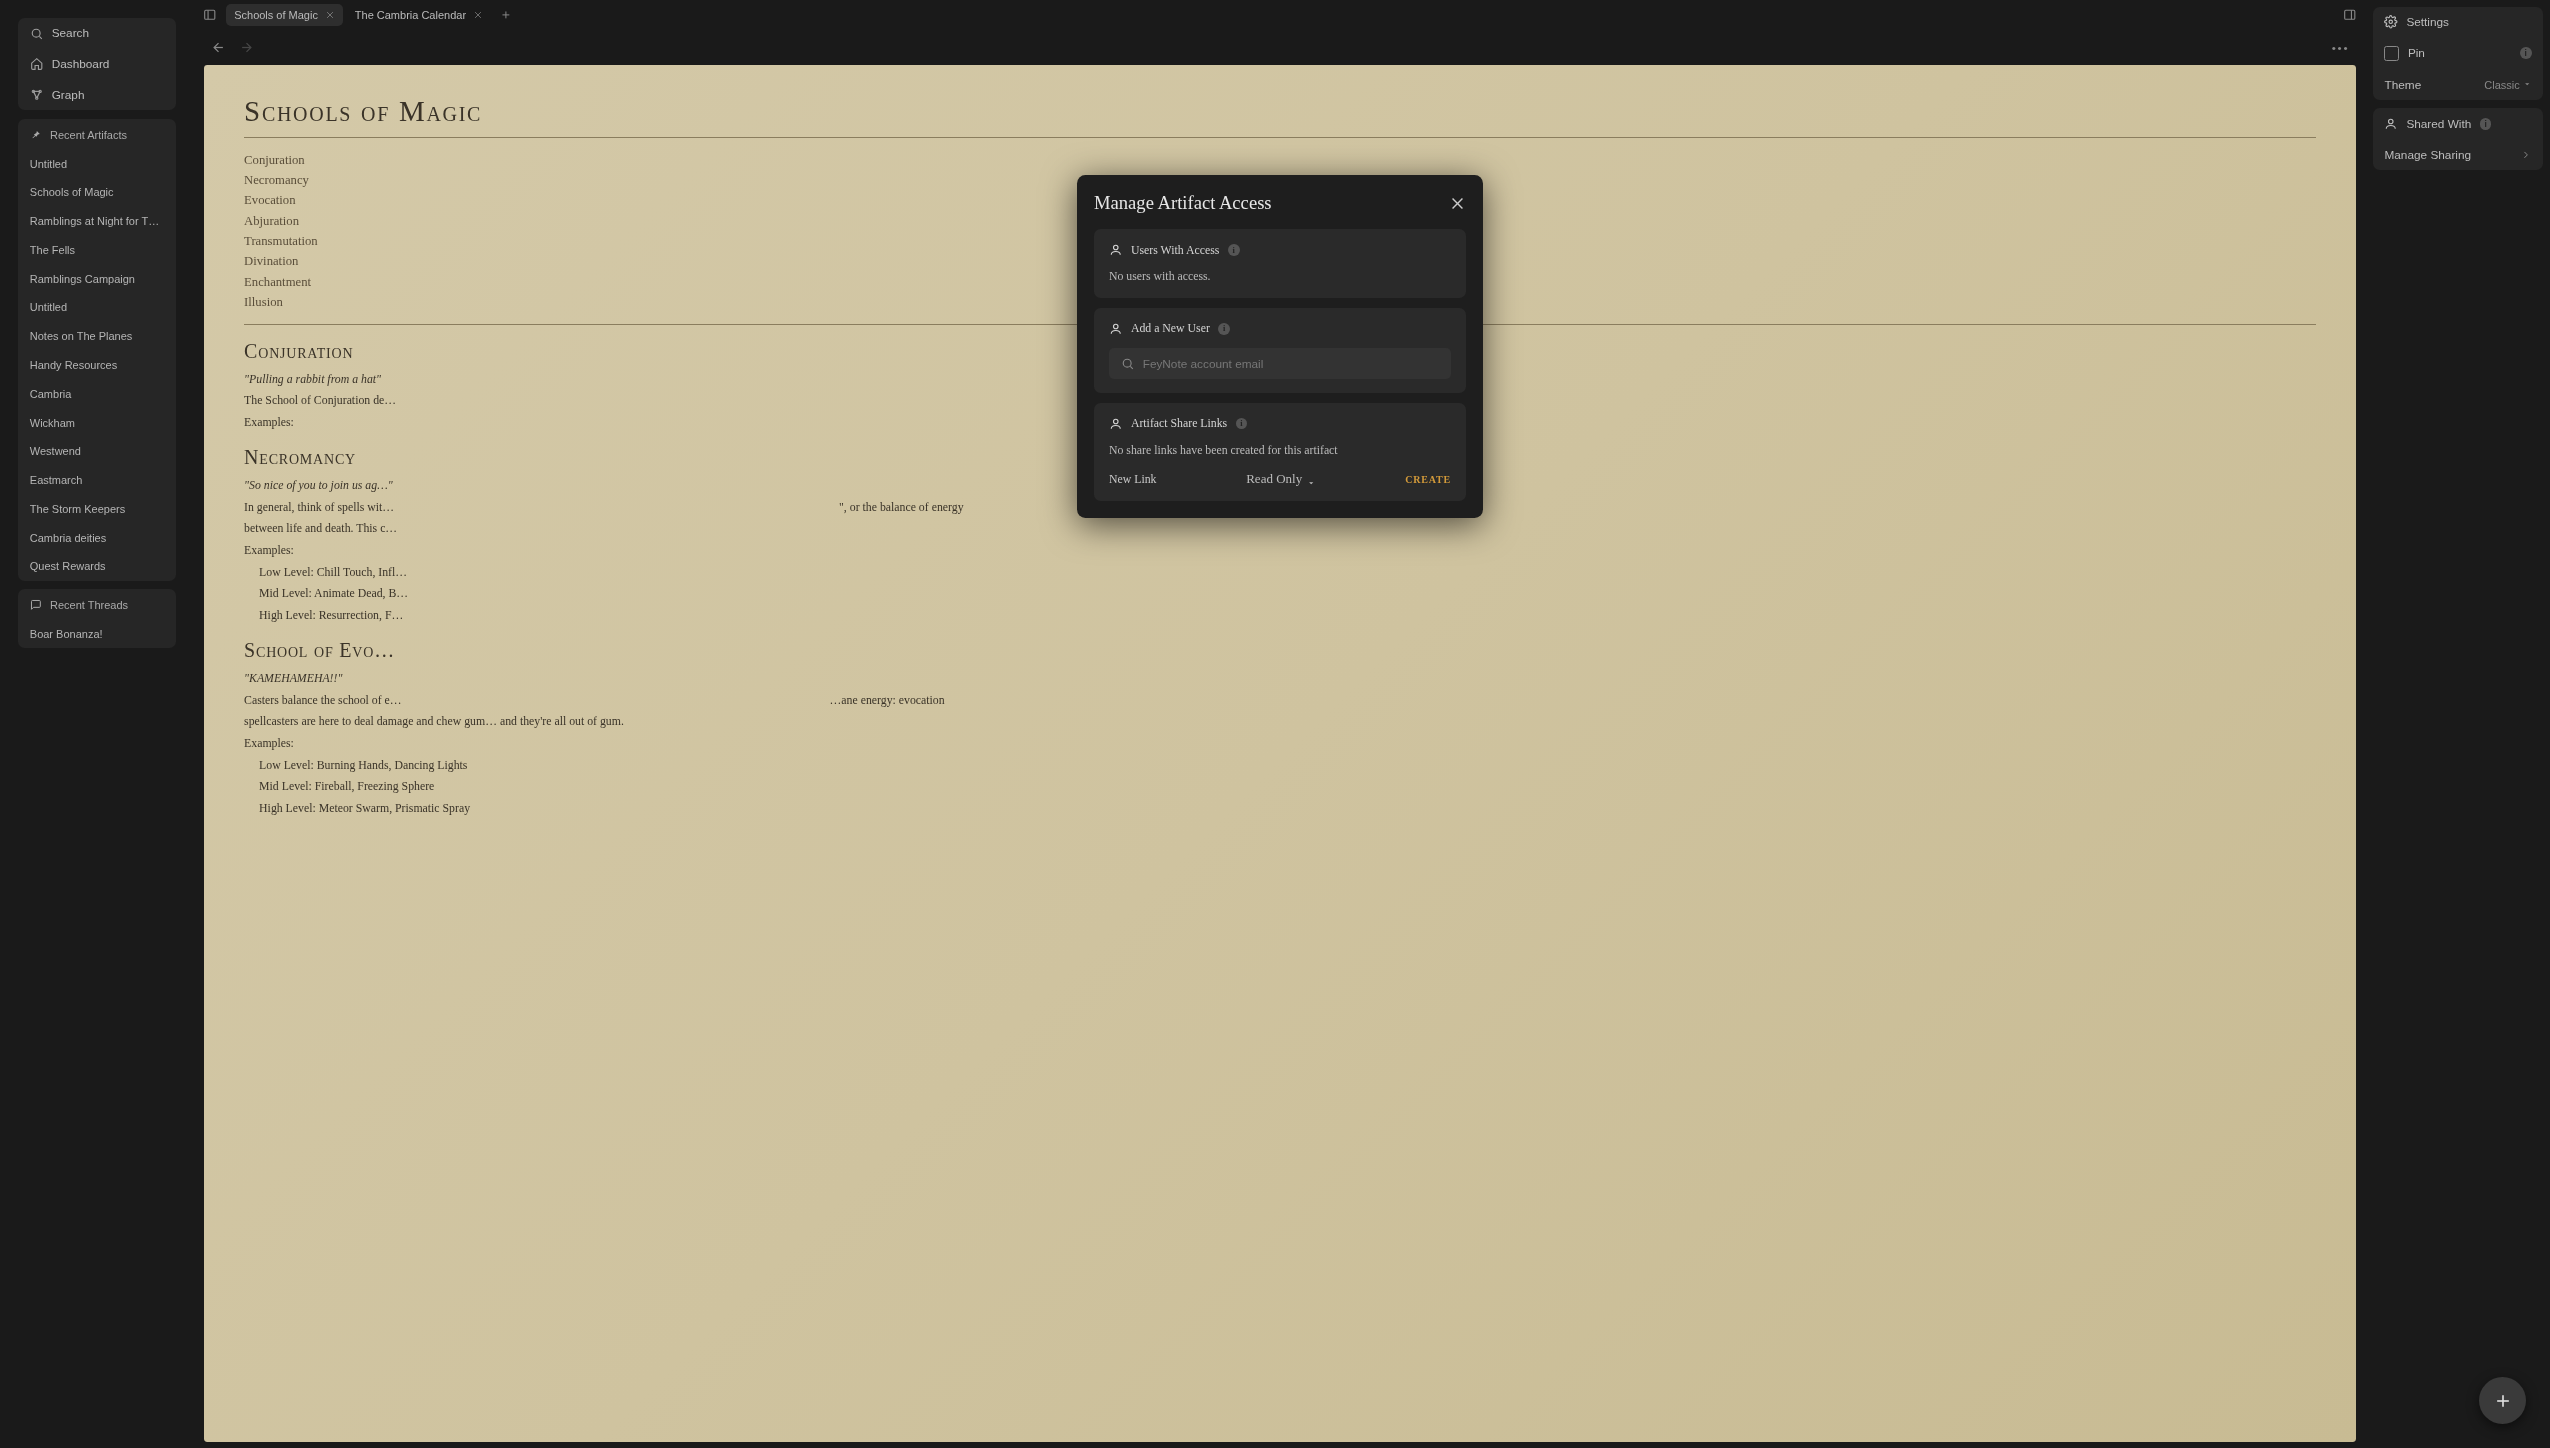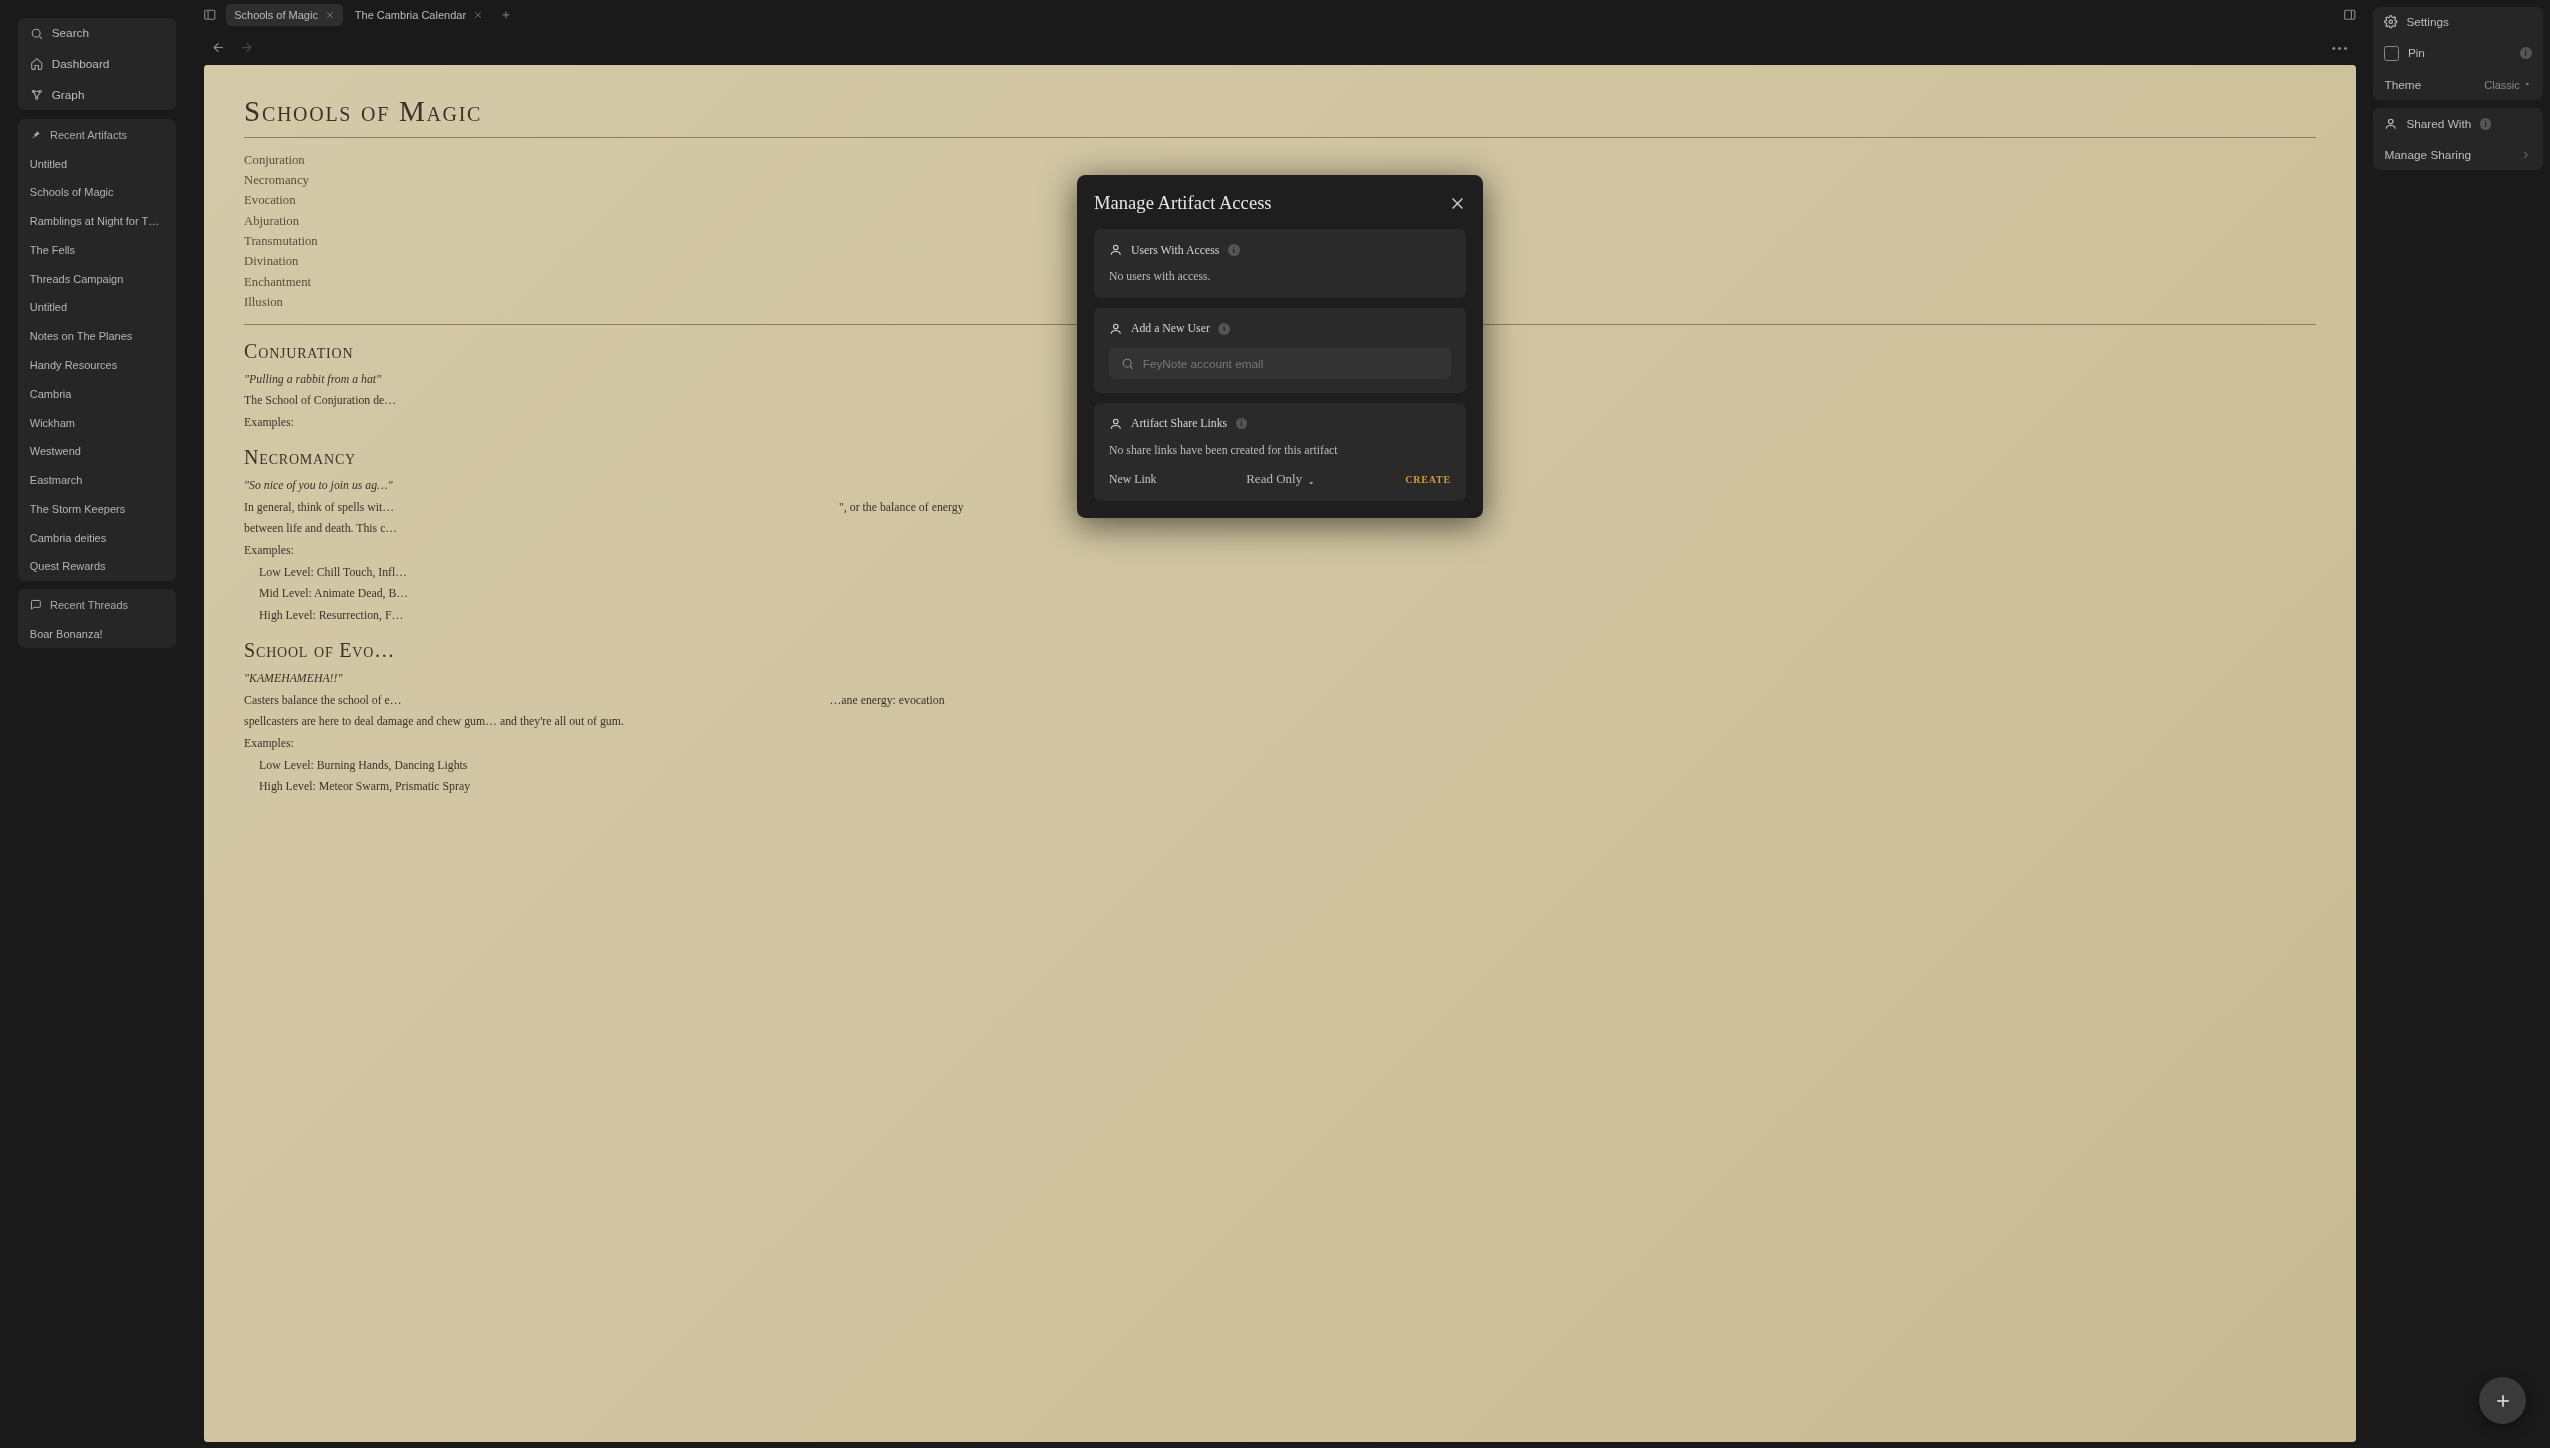--- a/index.html
+++ b/index.html
@@ -264,21 +264,21 @@
               <path d="M14 4l6 6-4 1-3 5-2-2-5 5-1-1 5-5-2-2 5-3 1-4z"></path>
             </svg>
         </span>
         <span>Recent Artifacts</span>
       </div>
       <div class="artifact-list">
         <div class="artifact-item">Untitled</div>
         <div class="artifact-item">Schools of Magic</div>
         <div class="artifact-item">Ramblings at Night for The …</div>
         <div class="artifact-item">The Fells</div>
-        <div class="artifact-item">Threads Campaign</div>
+        <div class="artifact-item">Ramblings Campaign</div>
         <div class="artifact-item">Untitled</div>
         <div class="artifact-item">Notes on The Planes</div>
         <div class="artifact-item">Handy Resources</div>
         <div class="artifact-item">Cambria</div>
         <div class="artifact-item">Wickham</div>
         <div class="artifact-item">Westwend</div>
         <div class="artifact-item">Eastmarch</div>
         <div class="artifact-item">The Storm Keepers</div>
         <div class="artifact-item">Cambria deities</div>
         <div class="artifact-item">Quest Rewards</div>
@@ -395,20 +395,21 @@
       <div class="h2">School of Evo…</div>
       <div class="doc-p doc-quote">"KAMEHAMEHA!!"</div>
       <div class="doc-p">
         <span>Casters balance the school of e…</span>
         <span style="display:inline-block; width:422px;"></span>
         <span>…ane energy: evocation</span>
       </div>
       <div class="doc-p">spellcasters are here to deal damage and chew gum… and they're all out of gum.</div>
       <div class="doc-p">Examples:</div>
       <div class="doc-p doc-indent">Low Level: Burning Hands, Dancing Lights</div>
+      <div class="doc-p doc-indent">Mid Level: Fireball, Freezing Sphere</div>
       <div class="doc-p doc-indent">High Level: Meteor Swarm, Prismatic Spray</div>
 
       <div class="modal-backdrop">
         <div class="modal">
           <div class="modal-header">
             <div class="modal-title">Manage Artifact Access</div>
             <div class="modal-close">
               <svg viewBox="0 0 24 24" width="17" height="17" stroke="currentColor" stroke-width="2">
                   <line x1="5" y1="5" x2="19" y2="19"></line>
                   <line x1="19" y1="5" x2="5" y2="19"></line>

